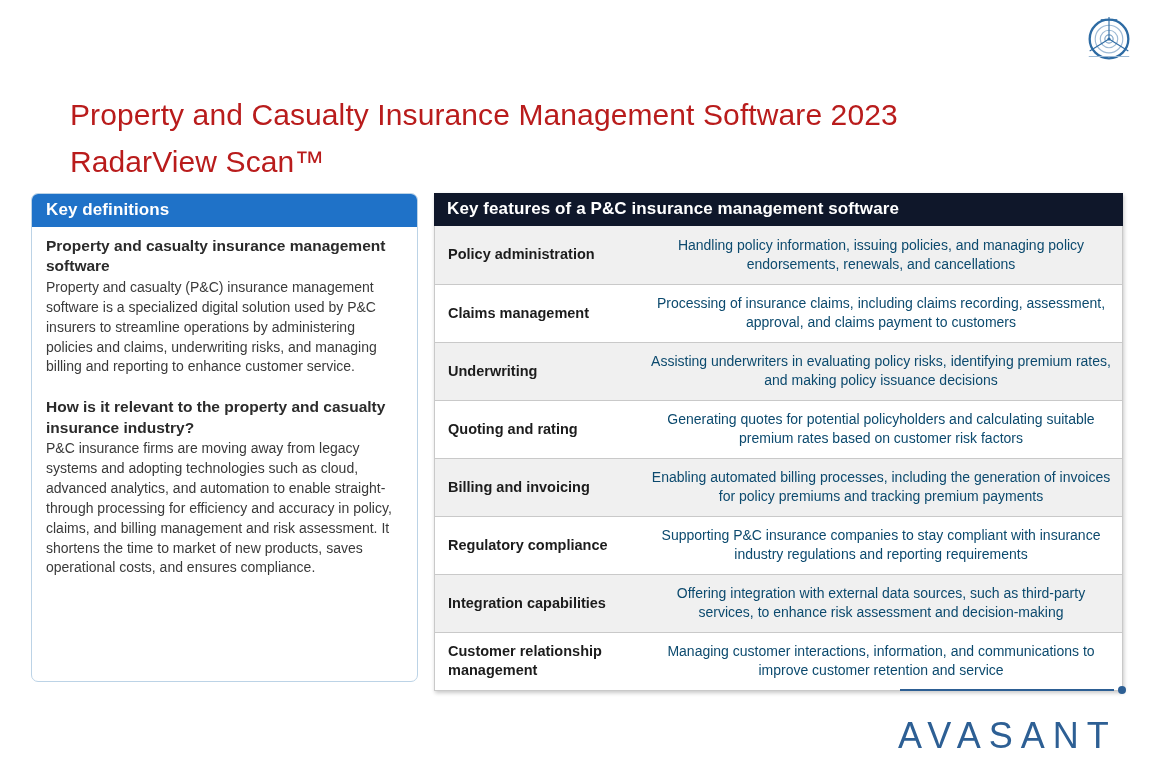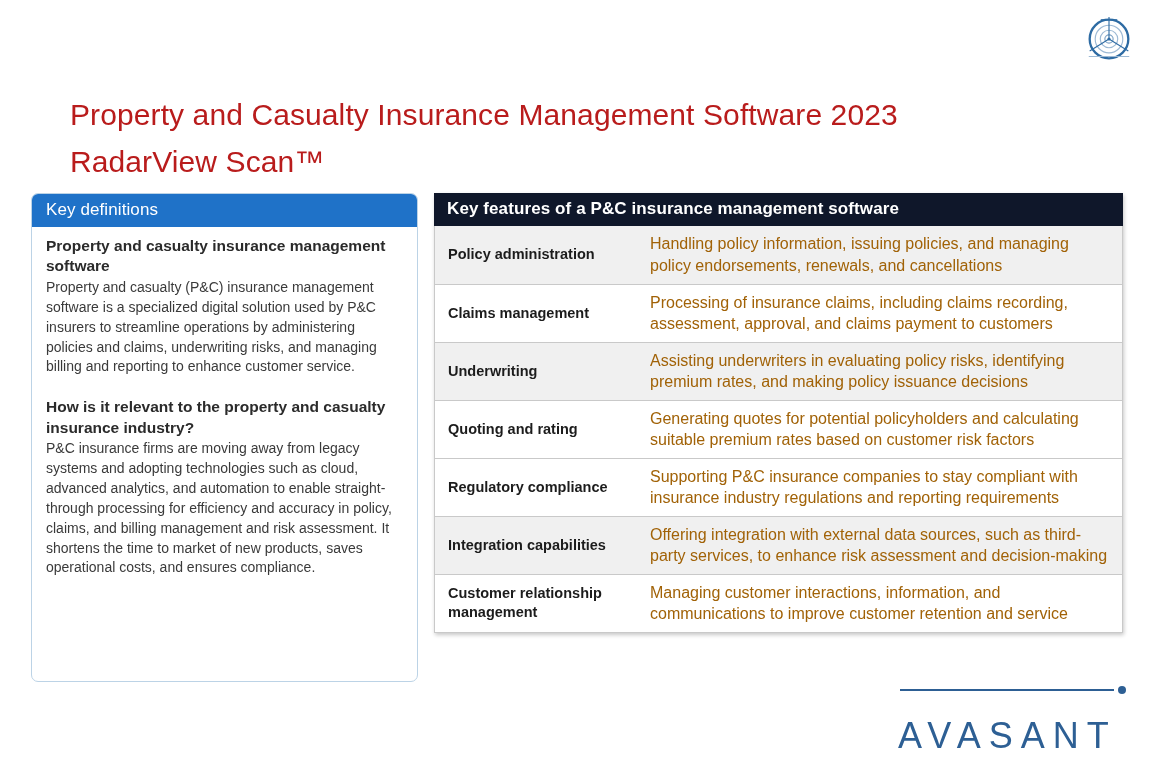--- a/index.html
+++ b/index.html
@@ -73,21 +73,21 @@
     box-sizing: border-box;
     border: 1px solid #bcd3e6;
     border-radius: 7px;
     background: #ffffff;
     overflow: hidden;
   }
   .panel-header {
     background: #1f72c8;
     color: #ffffff;
     font-size: 17px;
-    font-weight: 400;
+    font-weight: 700;
     padding: 6px 0 7px 14px;
     letter-spacing: 0.1px;
   }
   .panel-body {
     padding: 9px 14px 10px 14px;
   }
   .def-term {
     font-size: 15.5px;
     font-weight: 700;
     color: #2b2b2b;
@@ -139,24 +139,25 @@
   .cell-feature {
     width: 196px;
     font-size: 14.5px;
     font-weight: 700;
     color: #1c1c1c;
     line-height: 1.28;
     padding-left: 13px !important;
     padding-right: 6px !important;
   }
   .cell-desc {
-    font-size: 16px;
-    color: #a16207;
+    font-size: 14px;
+    color: #0c4a6e;
     line-height: 1.33;
     padding-right: 10px !important;
+    text-align: center;
   }
 
   
   .footer-logo {
     position: absolute;
     right: 26px;
     bottom: 14px;
     width: 230px;
   }
   .footer-rule {
@@ -241,20 +242,24 @@
         <td class="cell-desc">Processing of insurance claims, including claims recording, assessment, approval, and claims payment to customers</td>
       </tr>
       <tr class="shade">
         <td class="cell-feature">Underwriting</td>
         <td class="cell-desc">Assisting underwriters in evaluating policy risks, identifying premium rates, and making policy issuance decisions</td>
       </tr>
       <tr class="plain">
         <td class="cell-feature">Quoting and rating</td>
         <td class="cell-desc">Generating quotes for potential policyholders and calculating suitable premium rates based on customer risk factors</td>
       </tr>
+      <tr class="shade">
+        <td class="cell-feature">Billing and invoicing</td>
+        <td class="cell-desc">Enabling automated billing processes, including the generation of invoices for policy premiums and tracking premium payments</td>
+      </tr>
       <tr class="plain">
         <td class="cell-feature">Regulatory compliance</td>
         <td class="cell-desc">Supporting P&amp;C insurance companies to stay compliant with insurance industry regulations and reporting requirements</td>
       </tr>
       <tr class="shade">
         <td class="cell-feature">Integration capabilities</td>
         <td class="cell-desc">Offering integration with external data sources, such as third-party services, to enhance risk assessment and decision-making</td>
       </tr>
       <tr class="plain">
         <td class="cell-feature">Customer relationship management</td>

